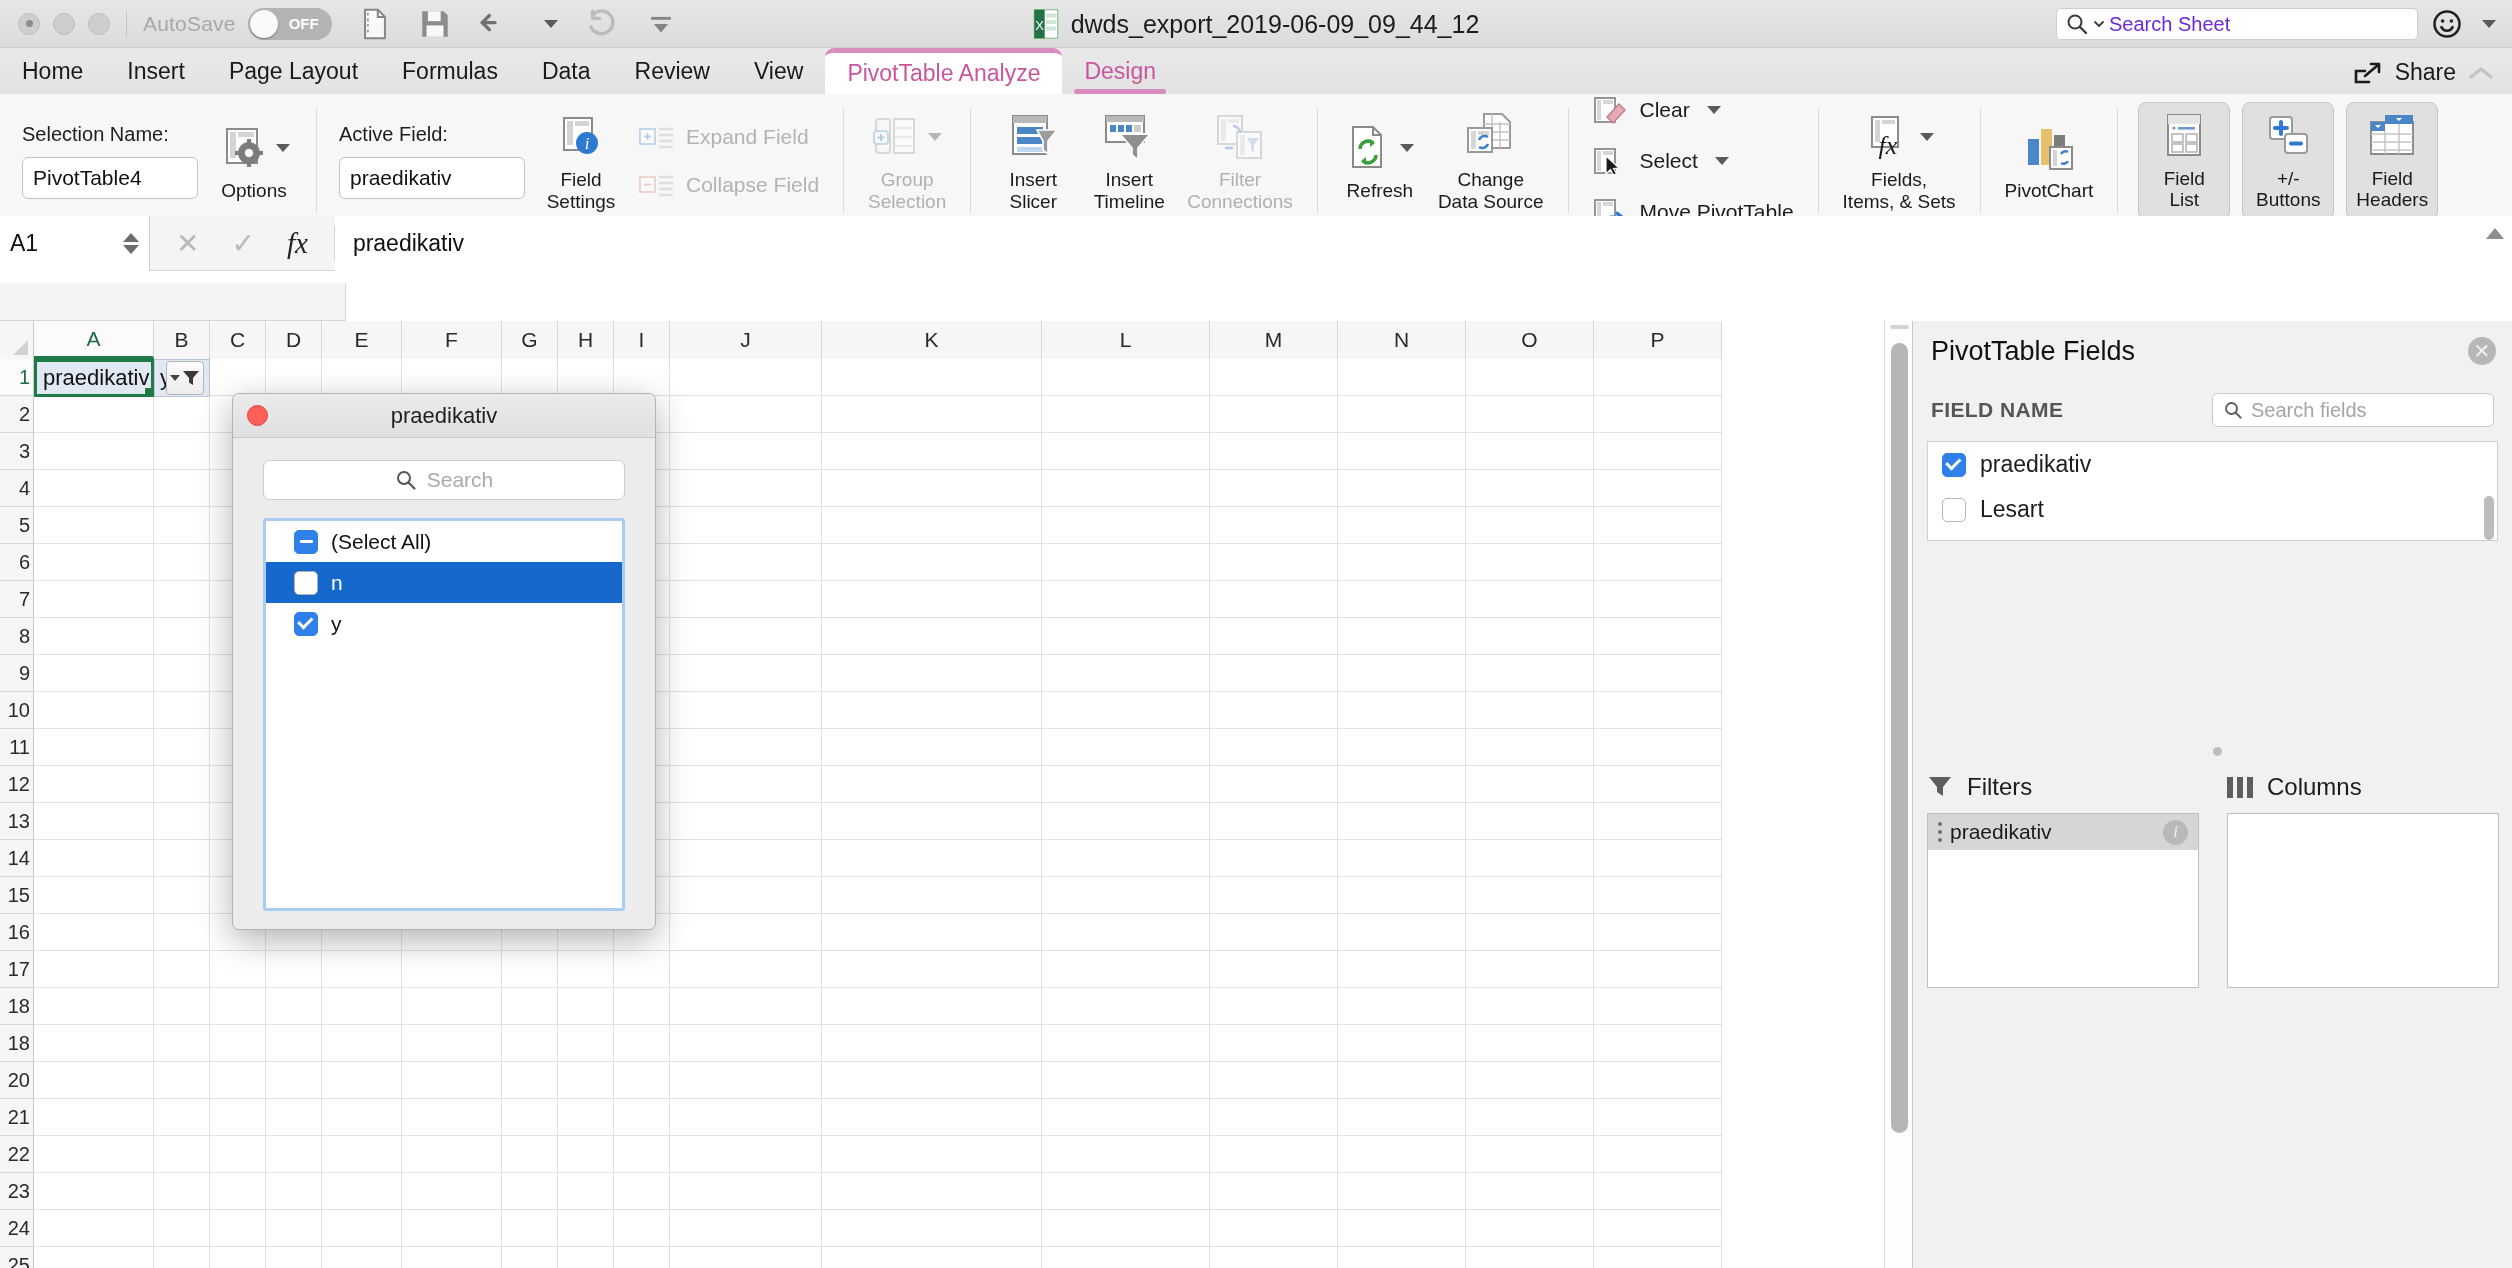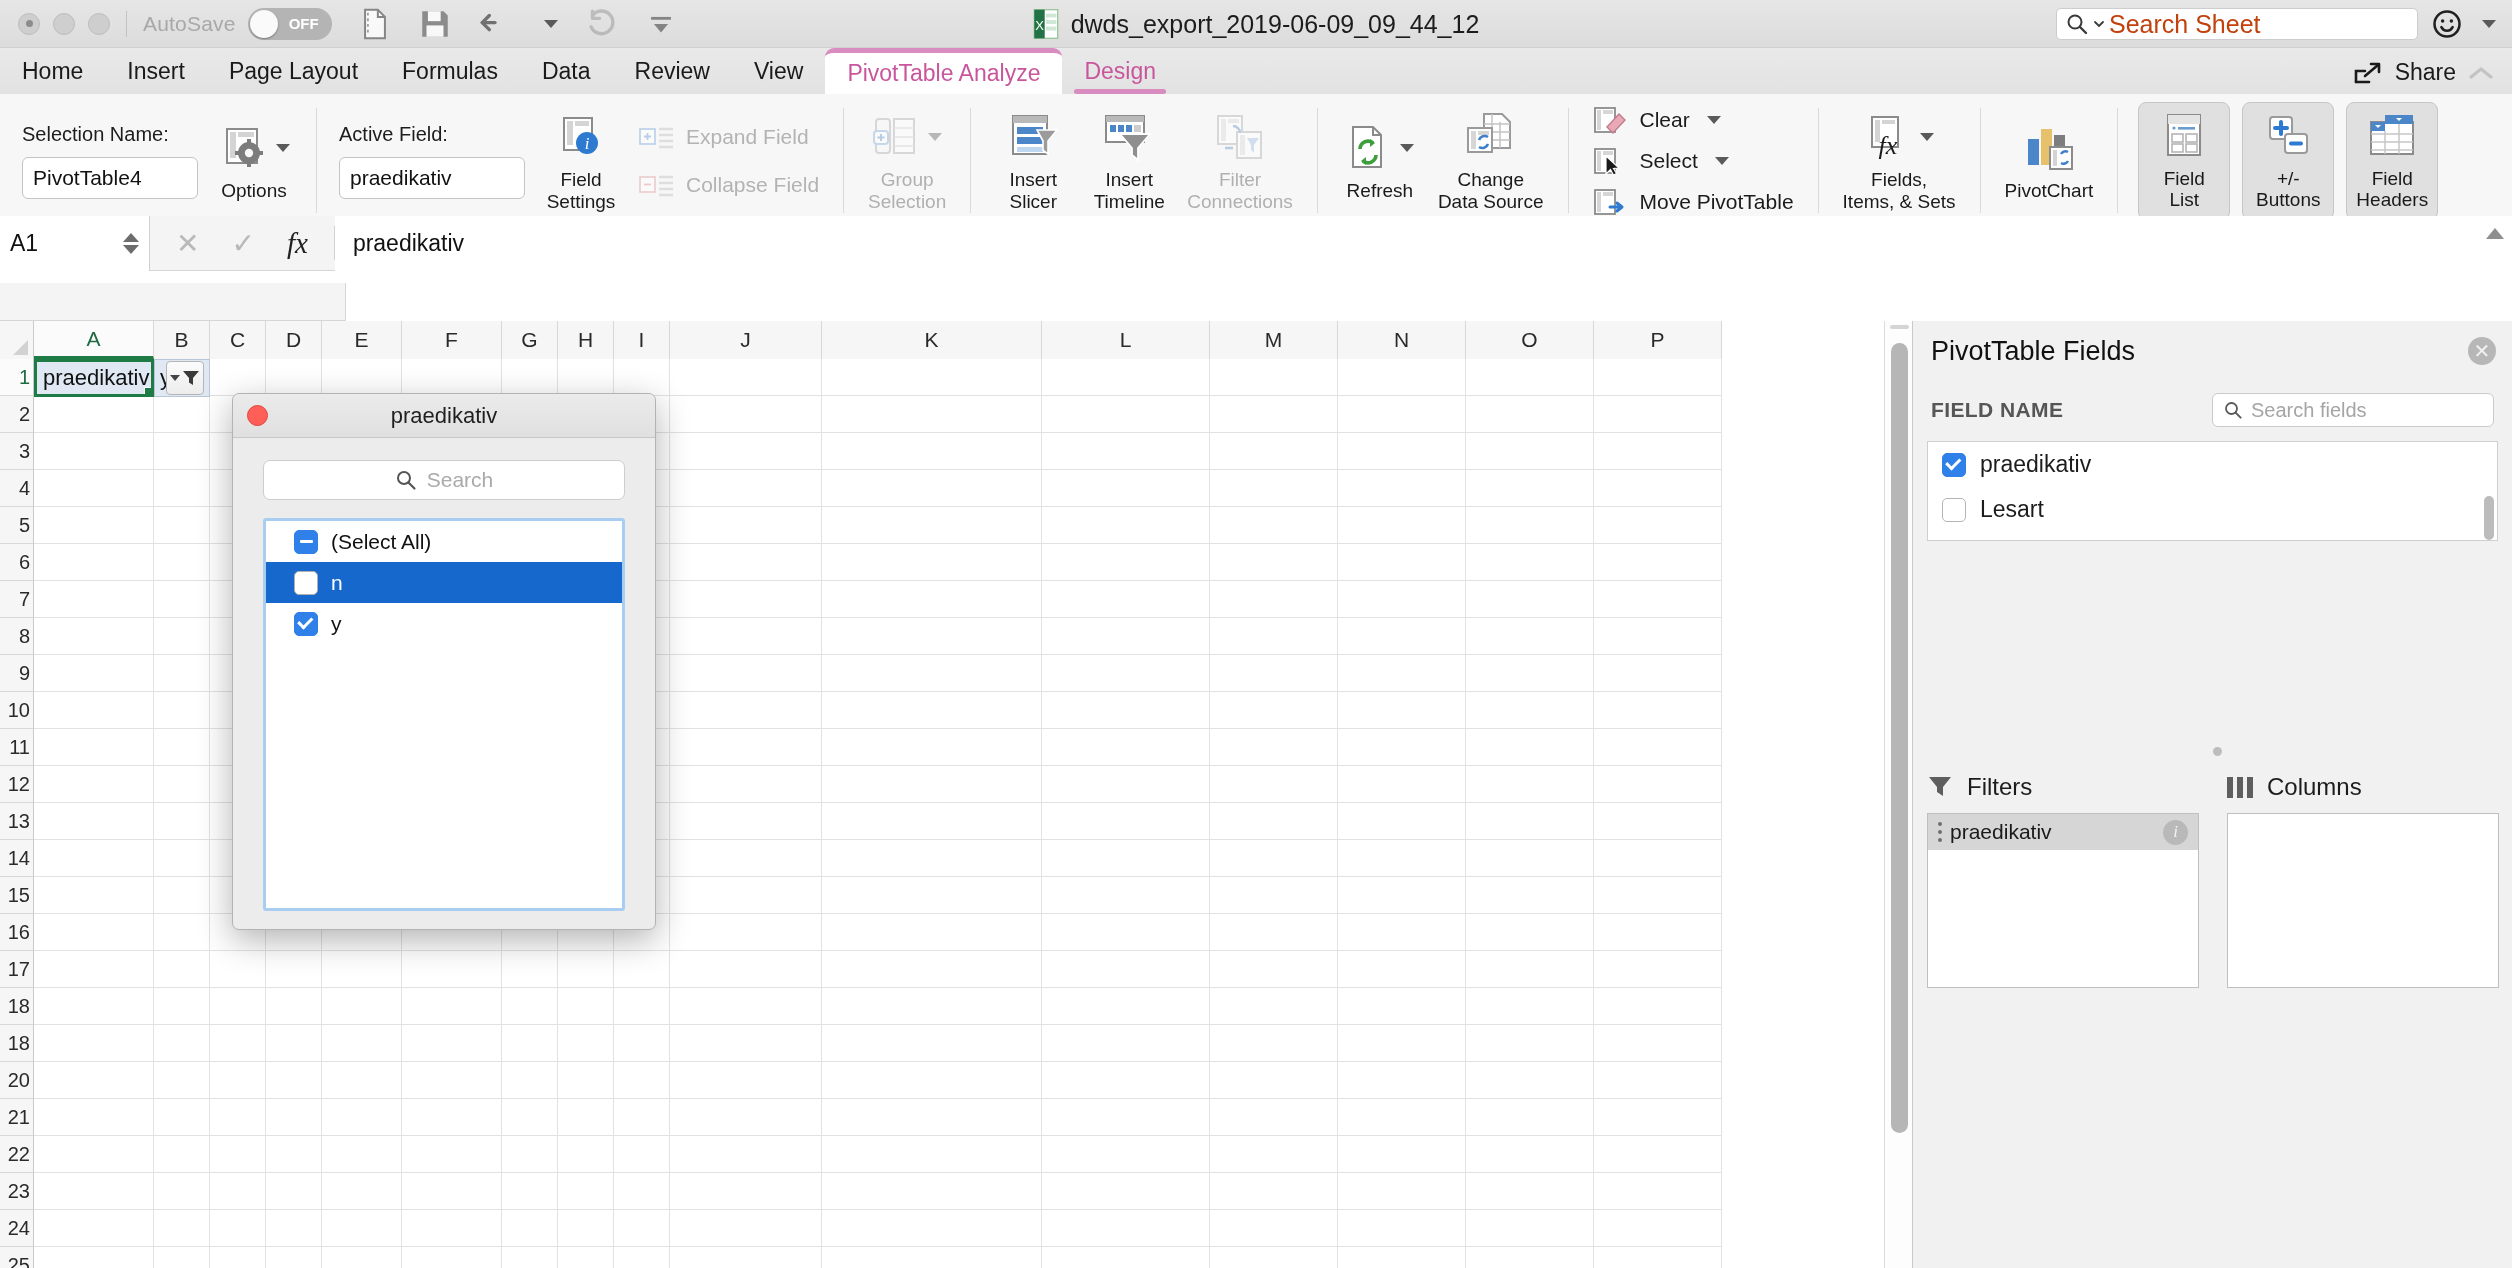--- a/index.html
+++ b/index.html
@@ -50,21 +50,21 @@
   .xl-doc-ico { width: 26px; height: 32px; }
   .titlebar-right {
     position: absolute; right: 16px; top: 0; height: 48px;
     display: flex; align-items: center; gap: 14px;
   }
   .search-sheet {
     width: 362px; height: 32px; background: #ffffff;
     border: 1px solid #cdcdcd; border-radius: 5px;
     display: flex; align-items: center; padding: 0 8px; gap: 4px;
   }
-  .search-sheet .ph { font-size: 25px; color: #c2410c; }
+  .search-sheet .ph { font-size: 20px; color: #6d28d9; }
   .smiley { width: 30px; height: 30px; }
 
   
   .tabbar {
     position: absolute; left: 0; top: 48px; width: 2512px; height: 46px;
     background: linear-gradient(to bottom,#e9e9e9,#e2e2e2);
     display: flex; align-items: flex-end;
   }
   .tab {
     font-size: 23px; color: #1a1a1a; padding: 0 22px; height: 46px;
@@ -642,21 +642,21 @@
         </div>
         <div class="cap">
           <span>Change</span><br>
           <span>Data Source</span>
         </div>
       </div>
     </div>
     <div class="rsep"></div>
 
     <div class="rgroup">
-      <div class="stackcol" style="gap:11px">
+      <div class="stackcol" style="gap:21px">
         <div class="smrow">
           <svg class="smico" viewBox="0 0 36 30">
             <rect x="2" y="3" width="20" height="24" fill="#fff" stroke="#8b8b8b" stroke-width="1.8"></rect>
             <rect x="4" y="5" width="4" height="20" fill="#d6d6d6"></rect>
             <rect x="10" y="5" width="10" height="4" fill="#d6d6d6"></rect>
             <path d="M14 22 L26 9 l6 6 L20 28 Z" fill="#e8a8b5" stroke="#c07c8c" stroke-width="1.4"></path>
           </svg>
           <div class="cap">Clear</div>
           <div class="caret-sm"></div>
         </div>

